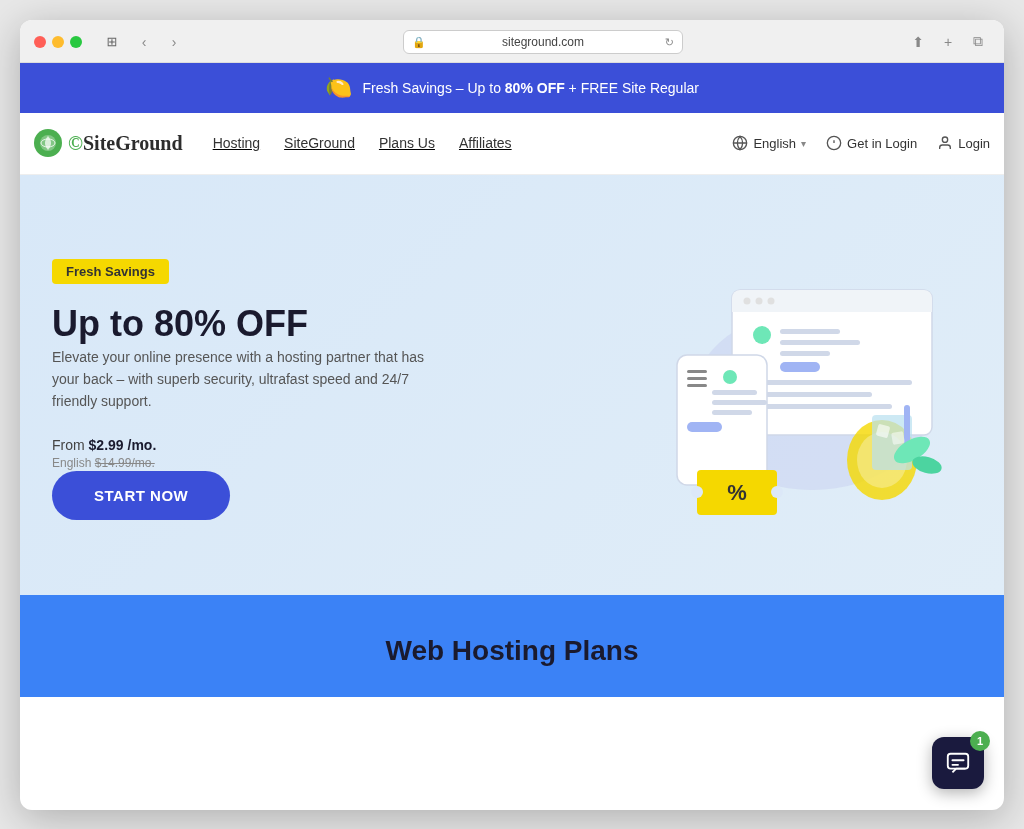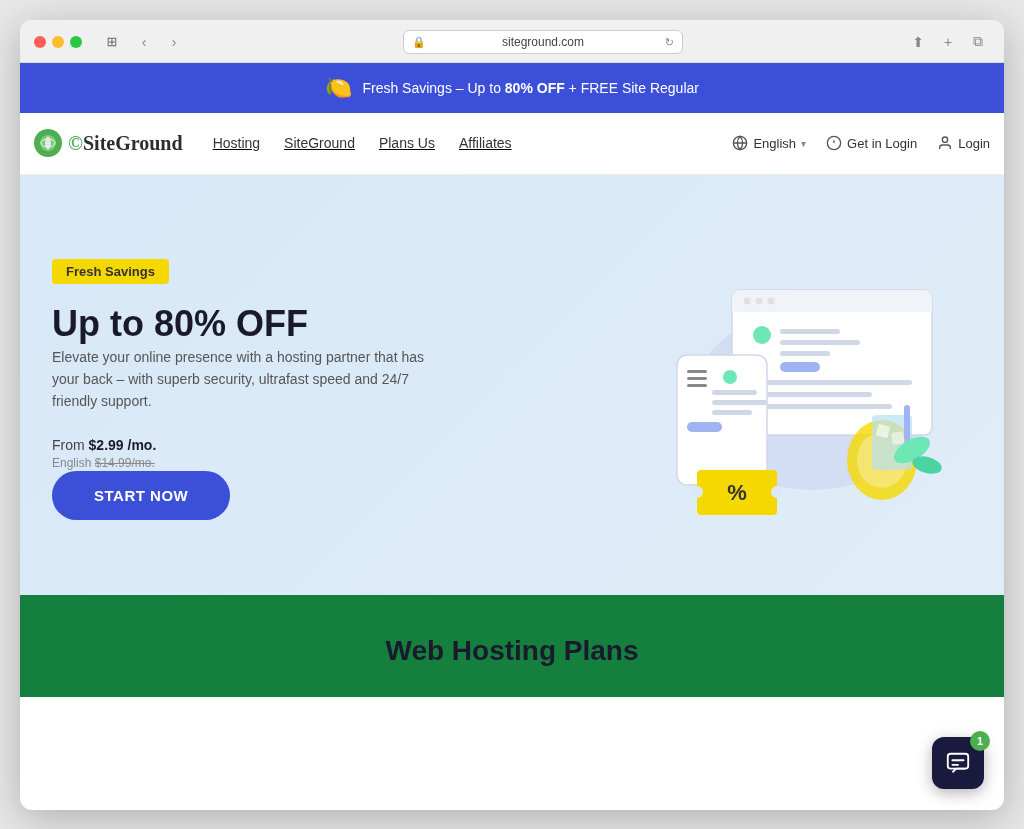--- a/index.html
+++ b/index.html
@@ -272,21 +272,21 @@
     }
 
     
     .illustration-svg {
       width: 380px;
       height: 300px;
     }
 
     
     .plans-section {
-      background: #15803d;
+      background: #3b82f6;
       padding: 40px 60px 30px;
       text-align: center;
     }
     .plans-title {
       font-size: 28px;
       font-weight: 800;
       color: #1a1a2e;
     }
 
     

